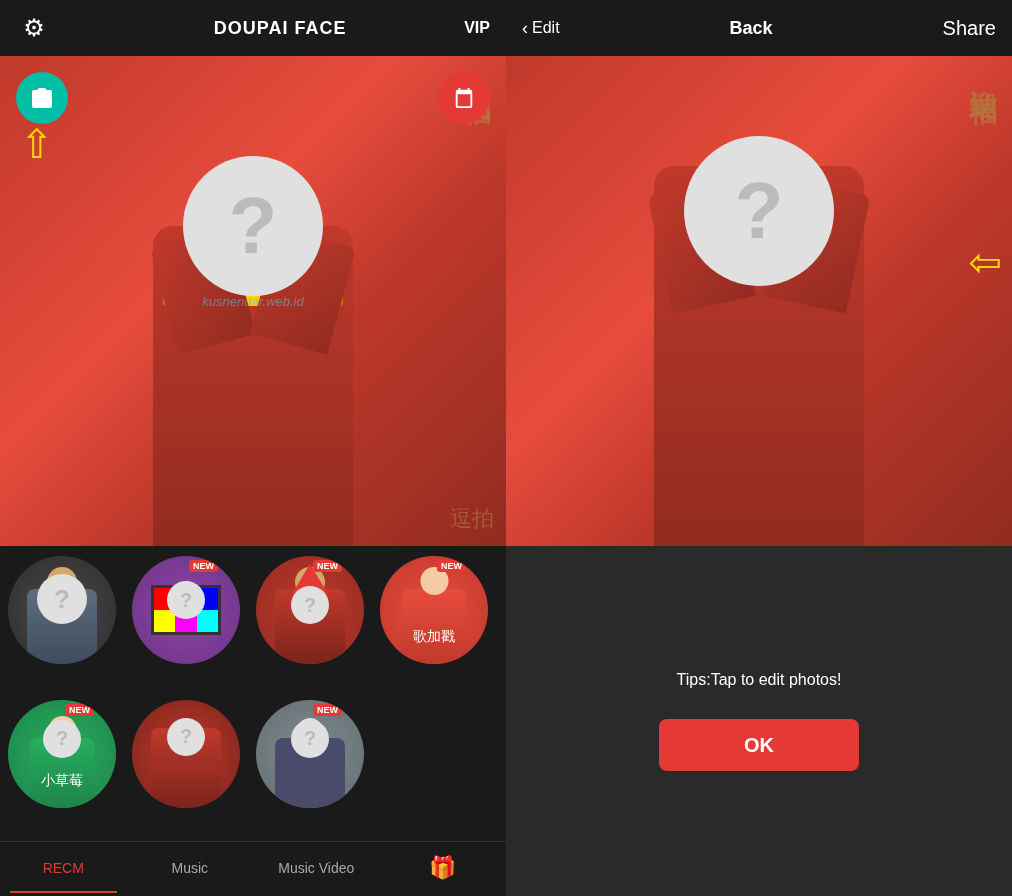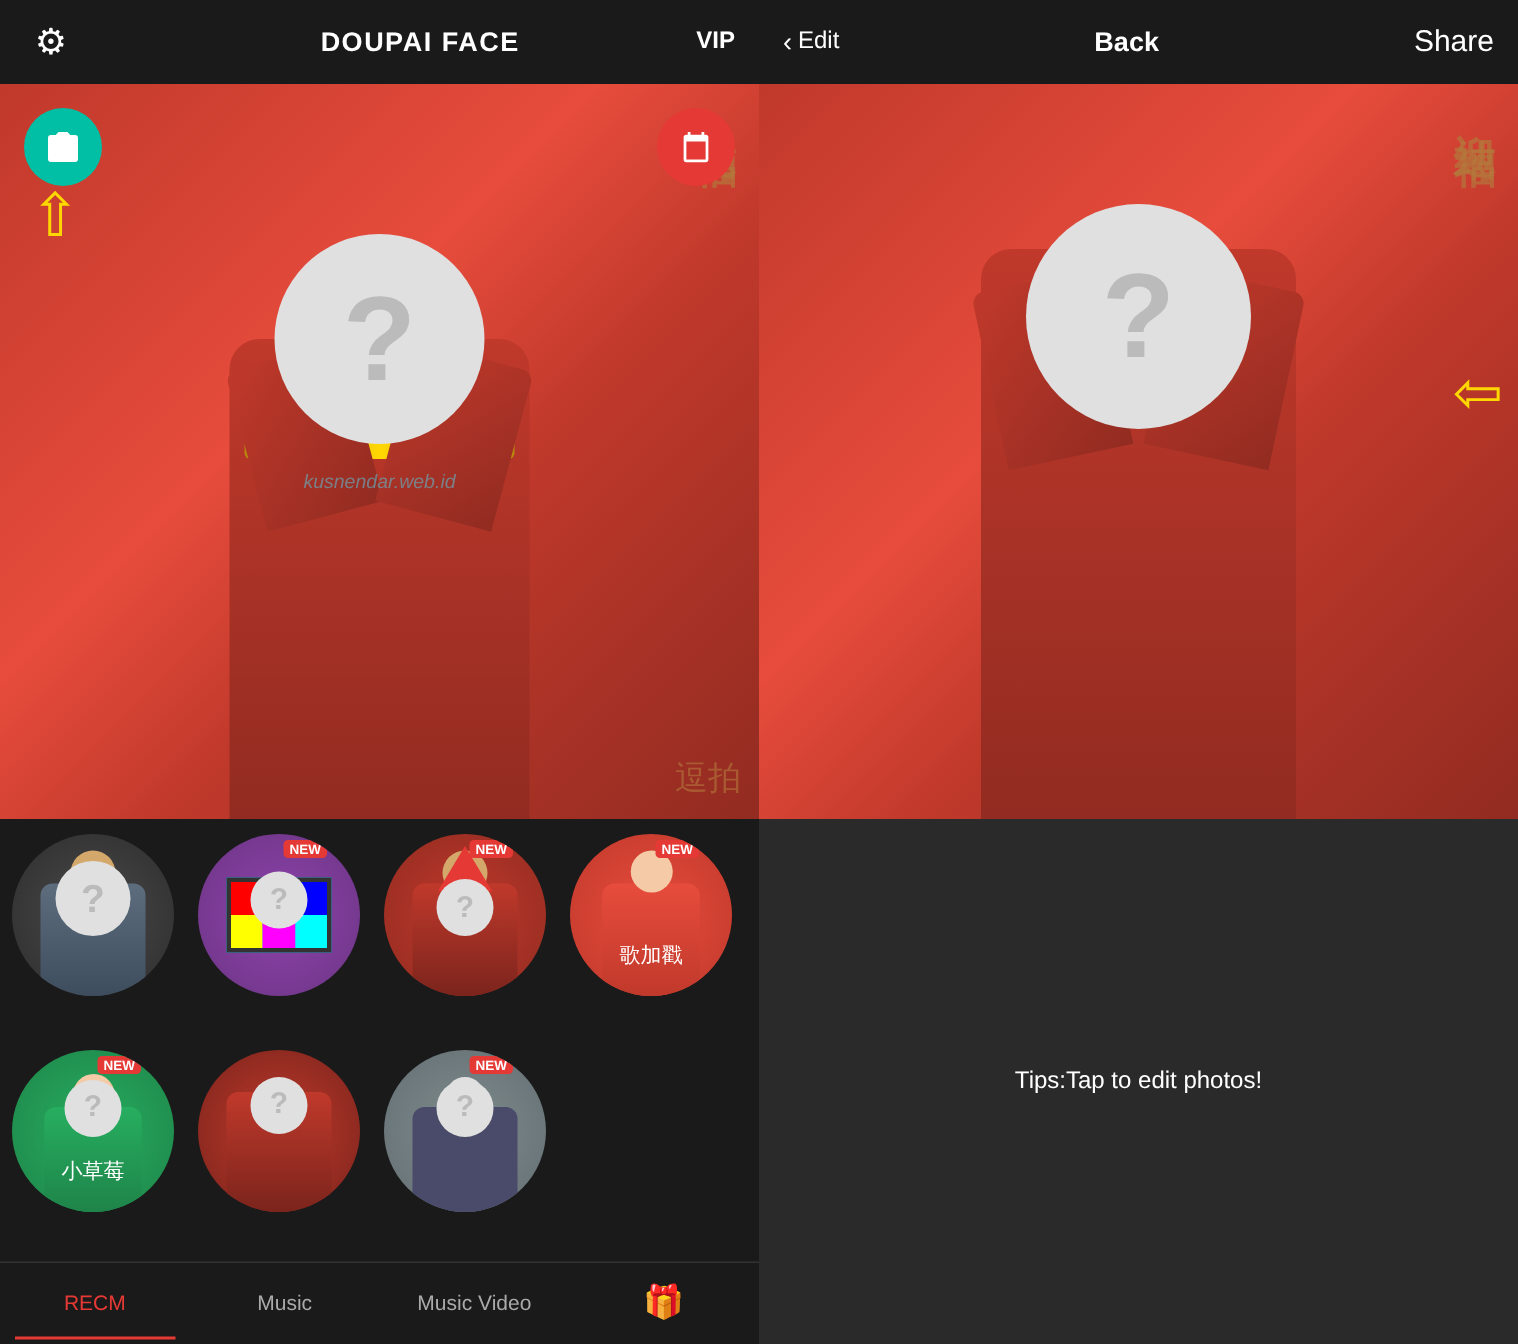--- a/index.html
+++ b/index.html
@@ -99,21 +99,20 @@
     .watermark {
       position: absolute;
       top: 50%;
       left: 50%;
       transform: translate(-50%, -50%);
       color: rgba(100,180,200,0.6);
       font-size: 13px;
       font-style: italic;
       white-space: nowrap;
       z-index: 5;
-      margin-top: 20px;
     }
 
     
     .face-placeholder-left {
       position: absolute;
       top: 100px;
       left: 50%;
       transform: translateX(-50%);
       width: 140px;
       height: 140px;
@@ -741,15 +740,16 @@
         <div style="position:absolute;bottom:280px;left:50%;transform:translateX(-50%);width:190px;height:28px;background:linear-gradient(90deg,#b8860b,#ffd700,#b8860b);border-radius:4px;"></div>
         <div style="position:absolute;bottom:240px;left:10px;width:85px;height:120px;background:linear-gradient(135deg,#c0392b,#922b21);border-radius:8px 8px 0 0;transform:rotate(-12deg);"></div>
         <div style="position:absolute;bottom:240px;right:10px;width:85px;height:120px;background:linear-gradient(135deg,#c0392b,#922b21);border-radius:8px 8px 0 0;transform:rotate(12deg);"></div>
       </div>
 
     </div>
   </div>
 
   <div class="right-bottom">
     <p class="tips-text">Tips:Tap to edit photos!</p>
+    <button class="ok-button">OK</button>
   </div>
 
 </div>
 
 </body></html>

